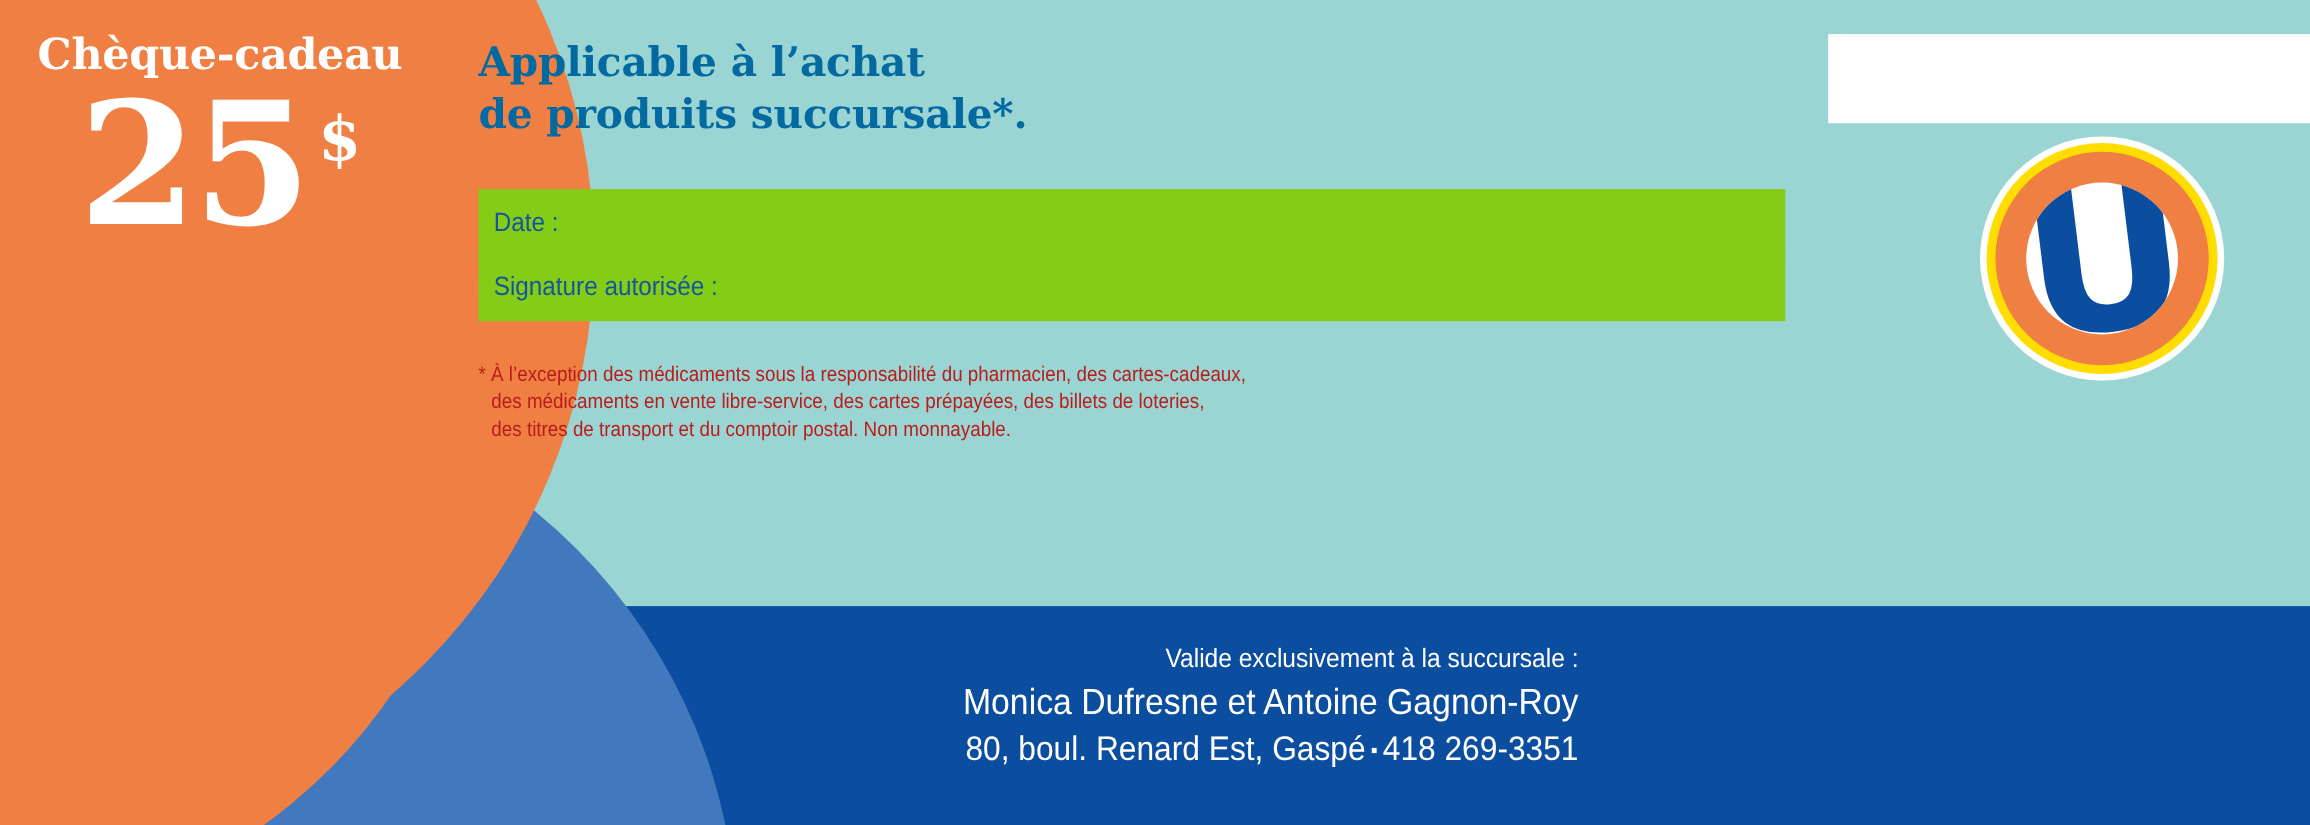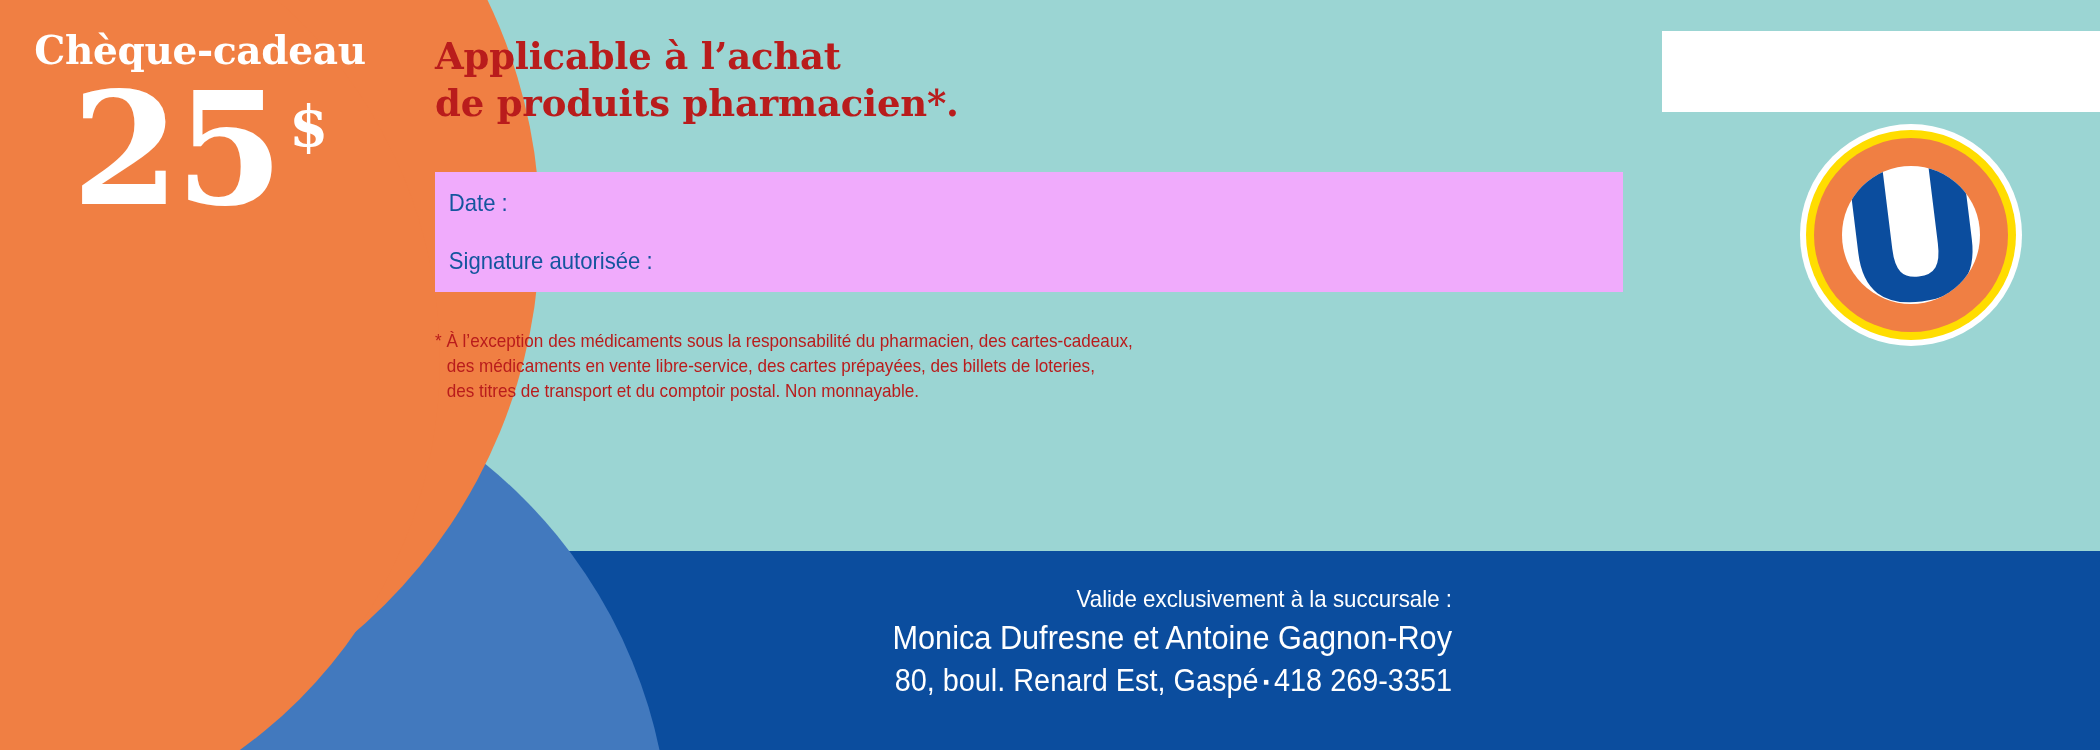--- a/index.html
+++ b/index.html
@@ -119,41 +119,41 @@
   }
 
   .headline {
     position: absolute;
     left: 0;
     top: 33px;
     font-family: "DejaVu Serif", serif;
     font-weight: bold;
     font-size: 37px;
     line-height: 1.26;
-    color: #b91c1c;
+    color: #0369a1;
     letter-spacing: -0.2px;
   }
 
   
   .code-box {
     position: absolute;
     left: 1227px;
     top: 31px;
     width: 438px;
     height: 81px;
     background: #ffffff;
   }
 
   
   .field {
     position: absolute;
     left: 0;
     width: 1188px;
     height: 62px;
-    background: #f0abfc;
+    background: #84cc16;
     display: flex;
     align-items: center;
   }
   .field-date  { top: 172px; }
   .field-sign  { top: 230px; }
   .field .field-label {
     font-family: "Liberation Sans Narrow", "Liberation Sans", sans-serif;
     font-size: 24px;
     color: #14559E;
     padding-left: 15px;
@@ -179,21 +179,21 @@
   .fineprint .fp-line.indented {
     padding-left: 13px;
   }
   .fineprint .asterisk {
     font-size: 19px;
   }
 
   
   .store-info {
     position: absolute;
-    right: 648px;
+    right: 665px;
     top: 585px;
     text-align: right;
     color: #ffffff;
     width: 1300px;
   }
   .store-info .store-label {
     font-size: 24px;
     line-height: 1.15;
     transform: scaleX(0.93);
     transform-origin: right center;
@@ -284,21 +284,21 @@
     <div class="amount-row">
       <span class="amount">25</span>
       <span class="currency">$</span>
     </div>
   </div>
 
   <div class="content">
 
     <div class="headline">
       <div>Applicable à l’achat</div>
-      <div>de produits pharmacien*.</div>
+      <div>de produits succursale*.</div>
     </div>
 
     <div class="code-box"></div>
 
     <div class="field field-date">
       <span class="field-label">Date :</span>
     </div>
 
     <div class="field field-sign">
       <span class="field-label">Signature autorisée :</span>

